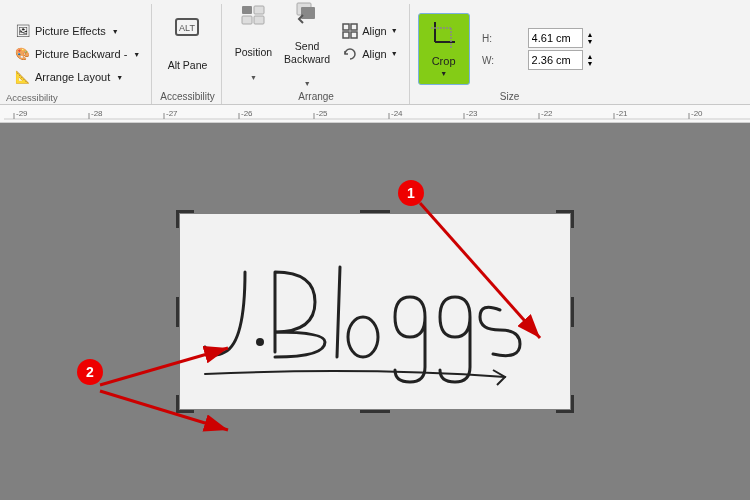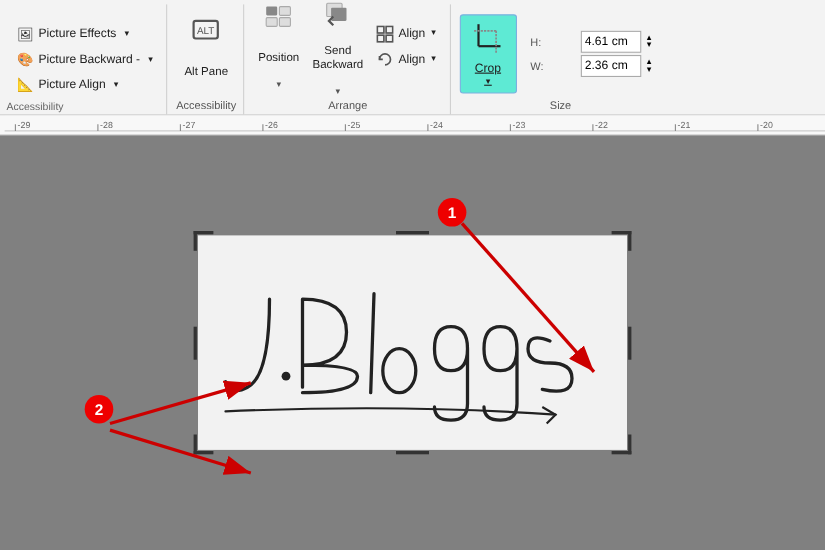--- a/index.html
+++ b/index.html
@@ -130,29 +130,28 @@
       background: #fff;
     }
 
     .crop-btn-large {
       display: flex;
       flex-direction: column;
       align-items: center;
       justify-content: center;
       padding: 4px 10px;
       cursor: pointer;
-      background: #5eead4;
+      background: #84cc16;
       border: 1px solid #7ab0e0;
       border-radius: 3px;
       height: 72px;
       min-width: 52px;
       font-size: 11px;
       color: #222;
       gap: 3px;
-      text-decoration: underline;
     }
 
     
     .ruler {
       height: 18px;
       background: #f8f8f8;
       border-bottom: 1px solid #d0d0d0;
       display: flex;
       align-items: center;
       padding: 0 4px;
@@ -276,21 +275,21 @@
           <span>Picture Effects</span>
           <span style="font-size:7px; margin-left:2px;">▼</span>
         </div>
         <div class="ribbon-small-btn">
           <span class="small-icon">🎨</span>
           <span>Picture Backward -</span>
           <span style="font-size:7px; margin-left:2px;">▼</span>
         </div>
         <div class="ribbon-small-btn">
           <span class="small-icon">📐</span>
-          <span>Picture Align</span>
+          <span>Arrange Layout</span>
           <span style="font-size:7px; margin-left:2px;">▼</span>
         </div>
       </div>
       <div class="ribbon-group-label"></div>
     </div>
 
     <div class="ribbon-group">
       <div class="ribbon-items-row">
         <div class="ribbon-btn">
           <div class="btn-icon">

